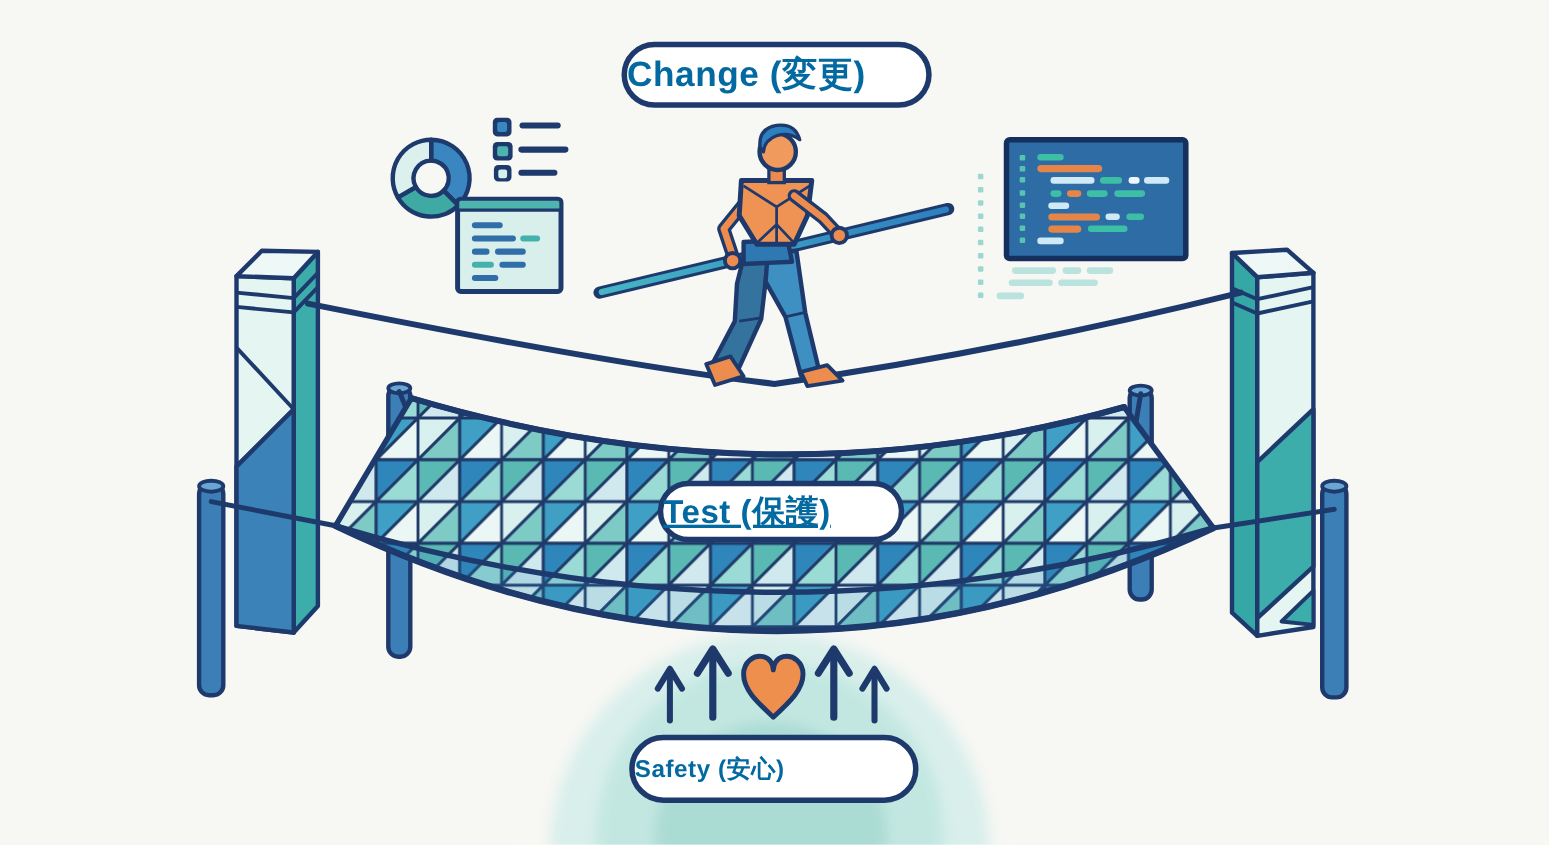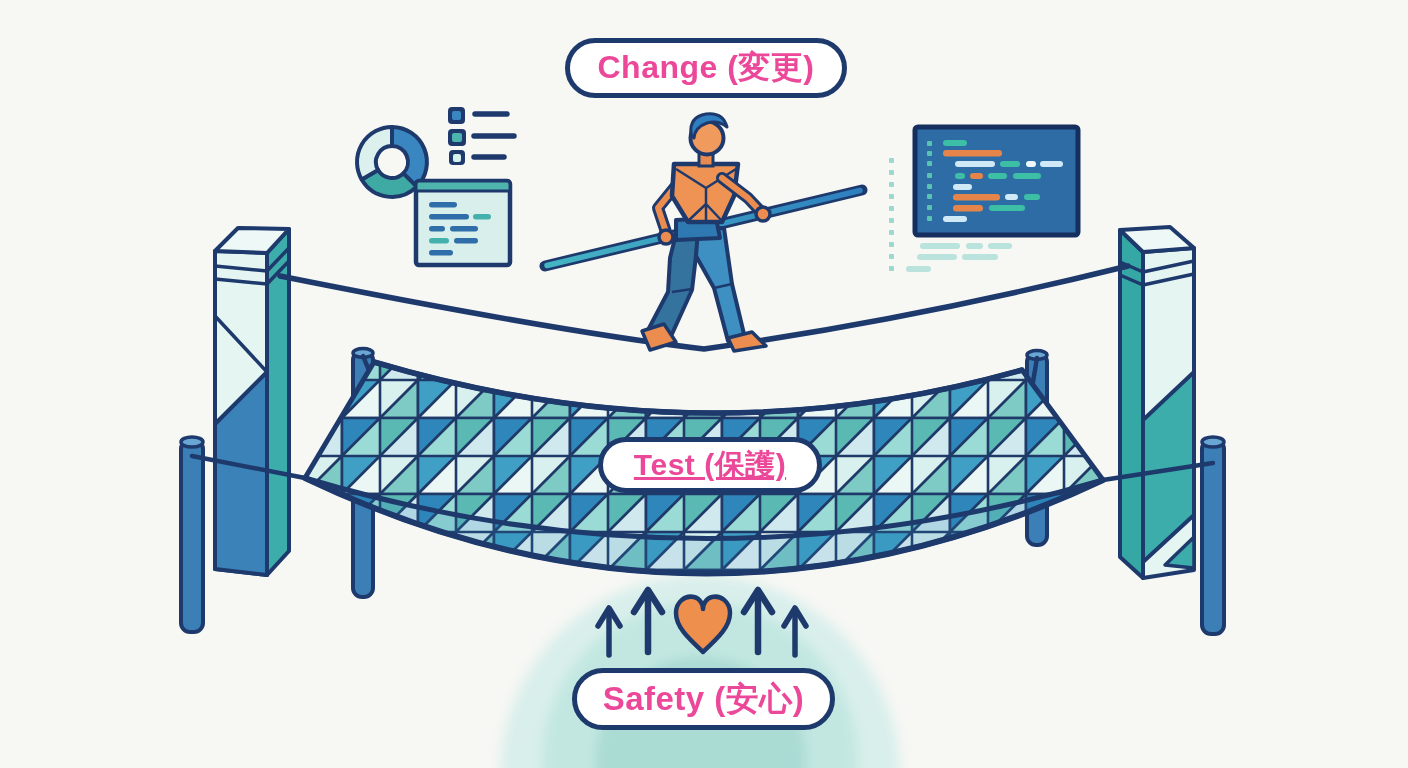--- a/index.html
+++ b/index.html
@@ -6,32 +6,32 @@
   .stage{
     position:relative;
     width:1408px;height:768px;
     background:#f7f7f4;
     overflow:hidden;
     font-family:"Liberation Sans","DejaVu Sans",sans-serif;
   }
   .stage svg.scene{position:absolute;left:0;top:0;}
   .pill{
     position:absolute;
-    display:flex;align-items:center;justify-content:center;
+    display:flex;align-items:center;justify-content:flex-start;
     background:#ffffff;
     border:5px solid #1e3a6d;
-    color:#ec4899;
+    color:#0369a1;
     font-weight:bold;
     letter-spacing:0.5px;
     box-sizing:border-box;
     white-space:nowrap;
   }
   .pill-change{left:565px;top:38px;width:282px;height:60px;border-radius:30px;font-size:32px;}
   .pill-test{left:598px;top:437px;width:224px;height:56px;border-radius:28px;font-size:30px;text-decoration:underline;}
-  .pill-safety{left:572px;top:668px;width:263px;height:62px;border-radius:31px;font-size:33px;}
+  .pill-safety{left:572px;top:668px;width:263px;height:62px;border-radius:31px;font-size:22px;}
 </style>
 </head>
 <body>
 
 <div class="stage">
 <svg class="scene" width="1408" height="768" viewBox="0 0 1408 768">
   <defs>
     <pattern id="netmesh" patternUnits="userSpaceOnUse" width="76" height="76">
       <g stroke="#1f3a68" stroke-width="2.6" stroke-linejoin="round">
         <polygon points="0,0 38,0 0,38" fill="#d9f1ee"></polygon>

